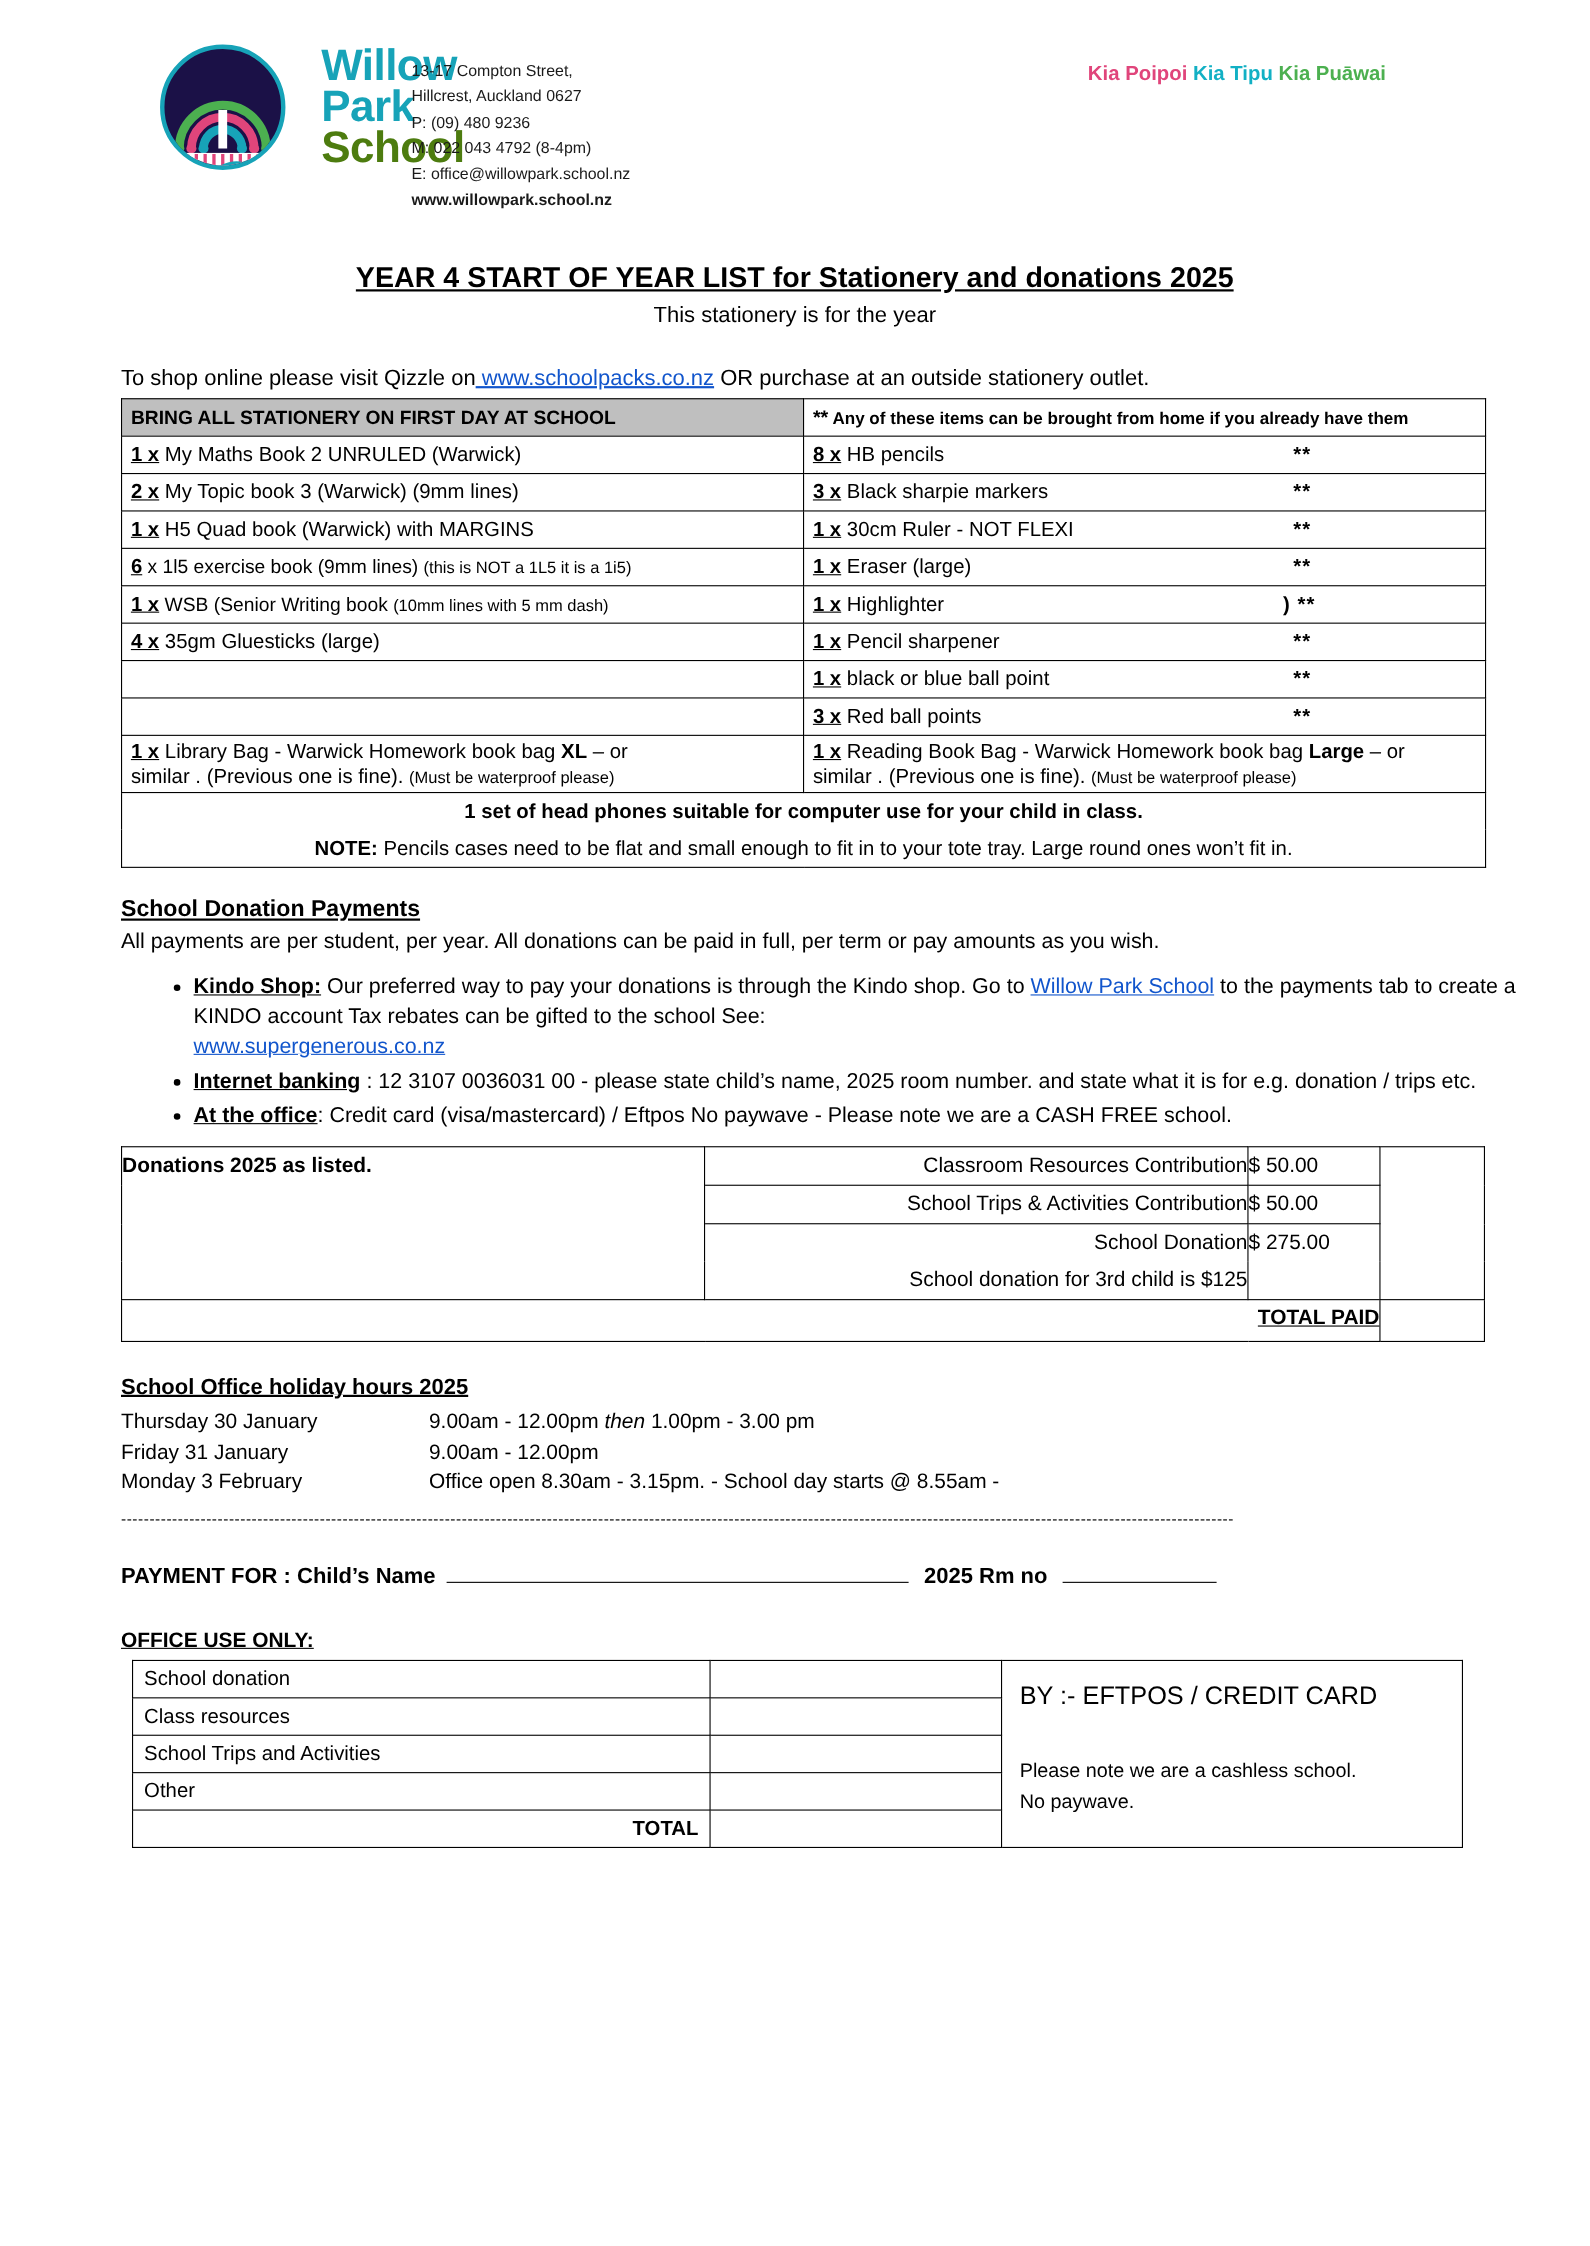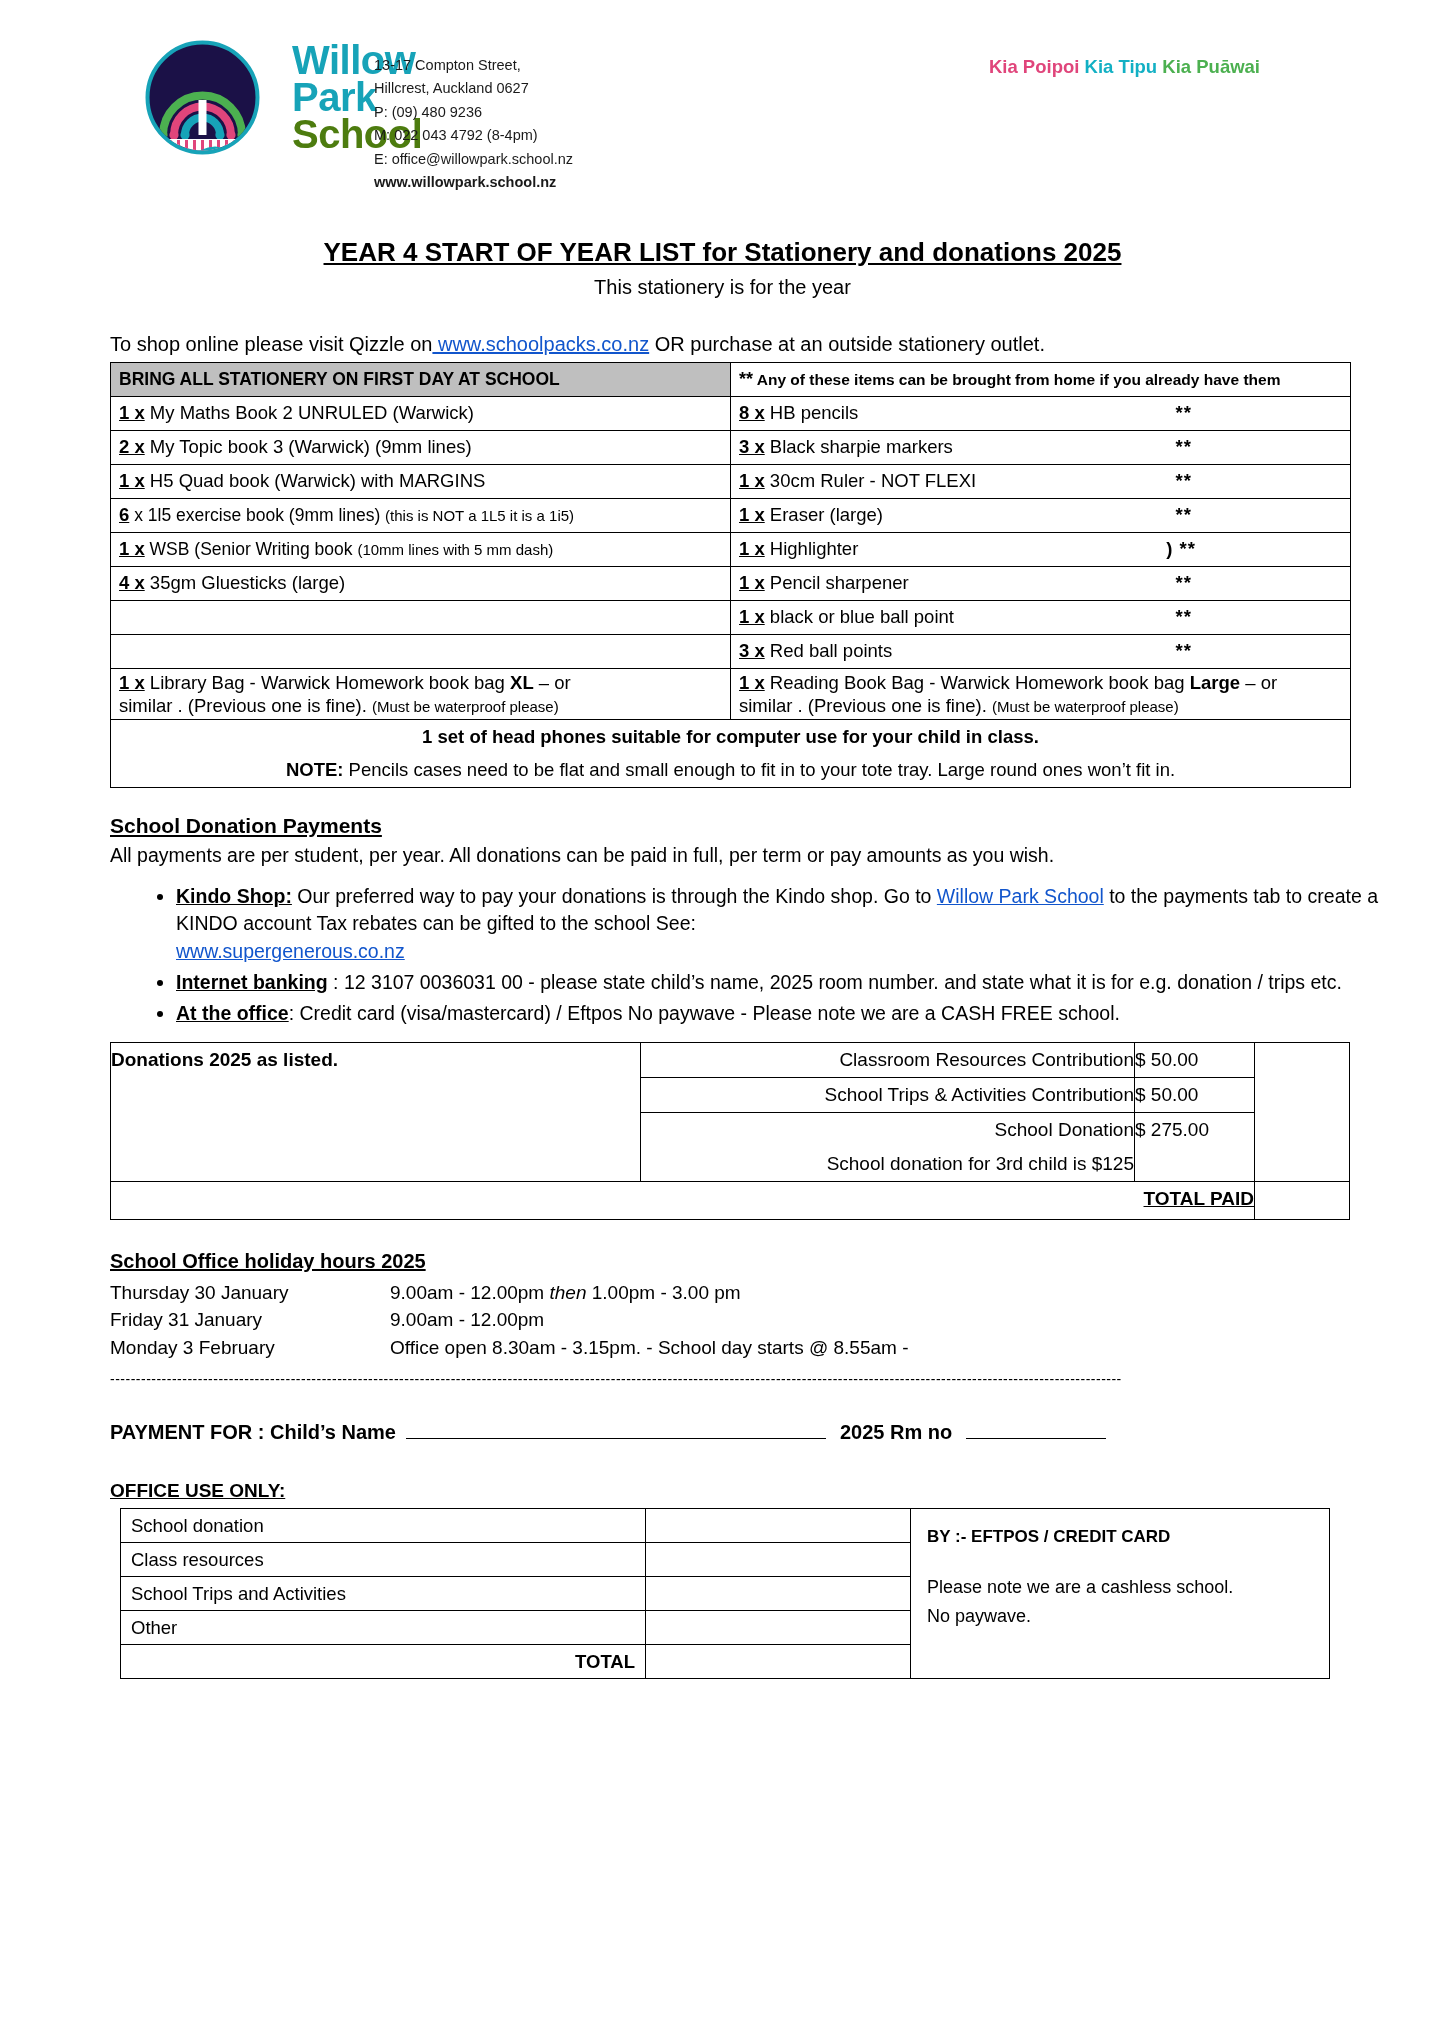--- a/index.html
+++ b/index.html
@@ -83,21 +83,21 @@
   .office-only { margin: 36px 0 6px 110px; font-size: 19px; font-weight: bold; text-decoration: underline; }
 
   
   .ou-wrap { margin-left: 120px; width: 1210px; display: flex; }
   .ou-table { border-collapse: collapse; table-layout: fixed; width: 790px; }
   .ou-table td { border: 1.4px solid #000; font-size: 18.5px; padding: 5px 10px; height: 34px; }
   .ou-name { width: 525px; }
   .ou-val { width: 265px; }
   .ou-total td { font-weight: bold; text-align: right; }
   .ou-right { border: 1.4px solid #000; border-left: 0; width: 420px; padding: 18px 16px; font-size: 18px; }
-  .ou-right .by { font-weight: bold; font-size: 17px; margin-bottom: 26px; }
+  .ou-right .by { font-weight: normal; font-size: 23px; margin-bottom: 40px; }
   .ou-right .note { line-height: 1.6; }
 </style>
 </head>
 <body>
 
 <div class="page">
 
   <div class="header">
 
     <div class="logo-wrap">

